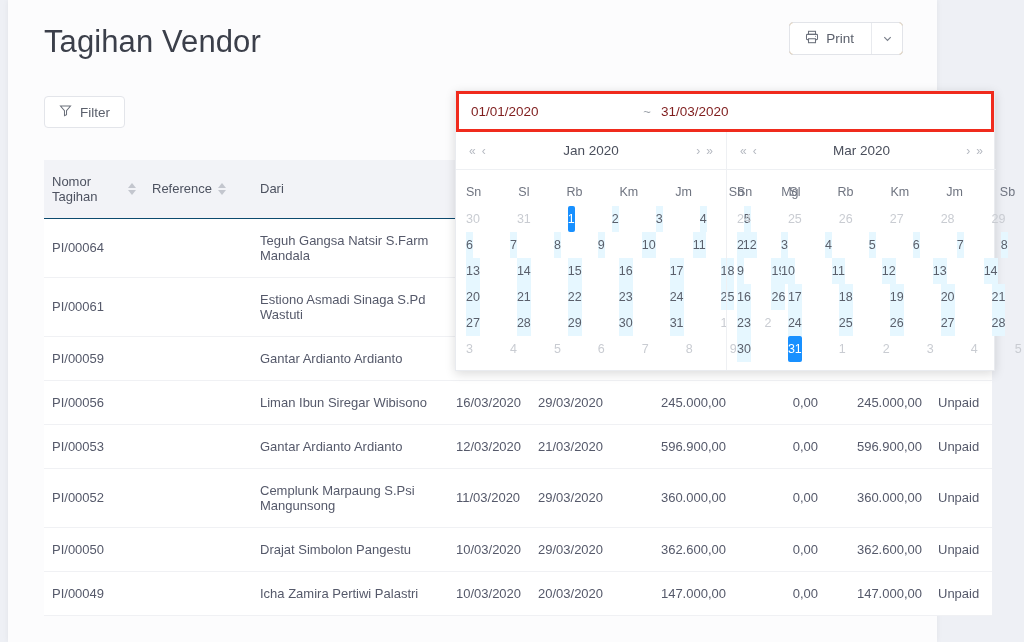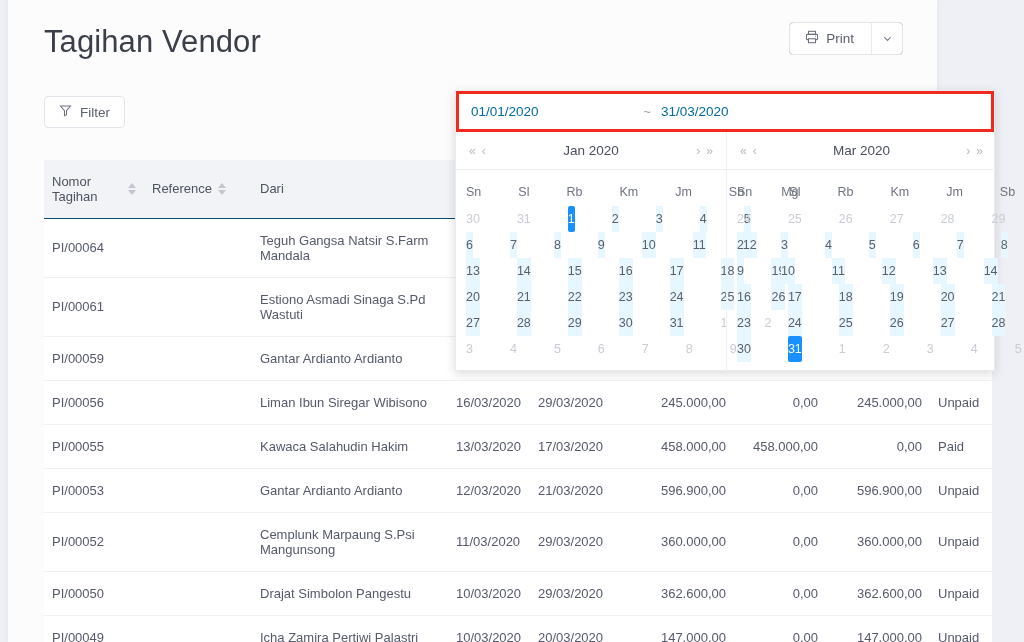--- a/index.html
+++ b/index.html
@@ -134,21 +134,21 @@
   .picker-input-row {
     position: relative;
     display: flex; align-items: center;
     height: 41px;
     border: 3px solid #f02b1d;
     background: #ffffff;
     padding: 0 12px;
   }
   .pi-field {
     font-size: 13.5px;
-    color: #0369a1;
+    color: #7f1d1d;
     border: none; outline: none;
     background: transparent;
     font-family: "Liberation Sans", sans-serif;
     padding: 0;
   }
   .pi-left  { width: 162px; }
   .pi-sep   { width: 28px; text-align: center; color: #9aa0a8; font-size: 13px; }
   .pi-right { width: 170px; }
 
   .picker-body { display: flex; }
@@ -328,31 +328,20 @@
               <td></td>
               <td>Liman Ibun Siregar Wibisono</td>
               <td>16/03/2020</td>
               <td>29/03/2020</td>
               <td class="num">245.000,00</td>
               <td class="num">0,00</td>
               <td class="num">245.000,00</td>
               <td class="status-unpaid">Unpaid</td>
             </tr>
             <tr>
-              <td>PI/00055</td>
-              <td></td>
-              <td>Kawaca Salahudin Hakim</td>
-              <td>13/03/2020</td>
-              <td>17/03/2020</td>
-              <td class="num">458.000,00</td>
-              <td class="num">458.000,00</td>
-              <td class="num">0,00</td>
-              <td class="status-paid">Paid</td>
-            </tr>
-            <tr>
               <td>PI/00053</td>
               <td></td>
               <td>Gantar Ardianto Ardianto</td>
               <td>12/03/2020</td>
               <td>21/03/2020</td>
               <td class="num">596.900,00</td>
               <td class="num">0,00</td>
               <td class="num">596.900,00</td>
               <td class="status-unpaid">Unpaid</td>
             </tr>

